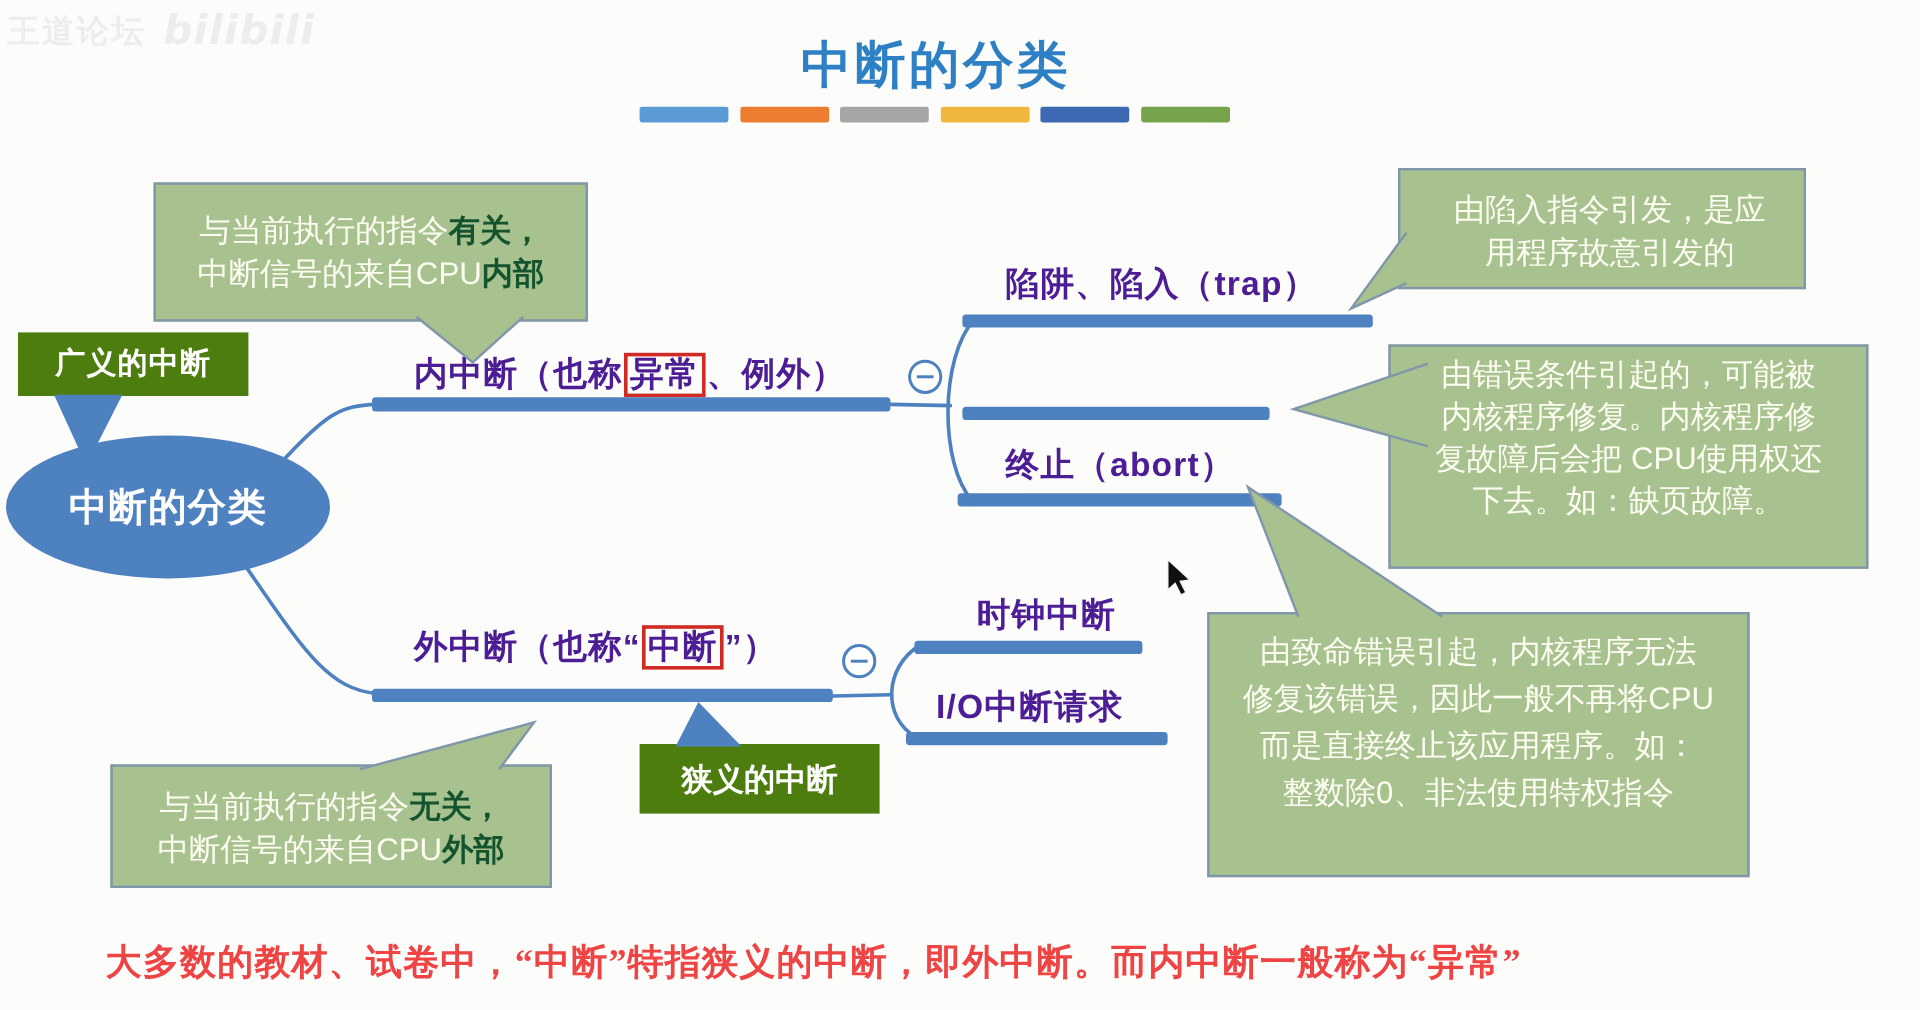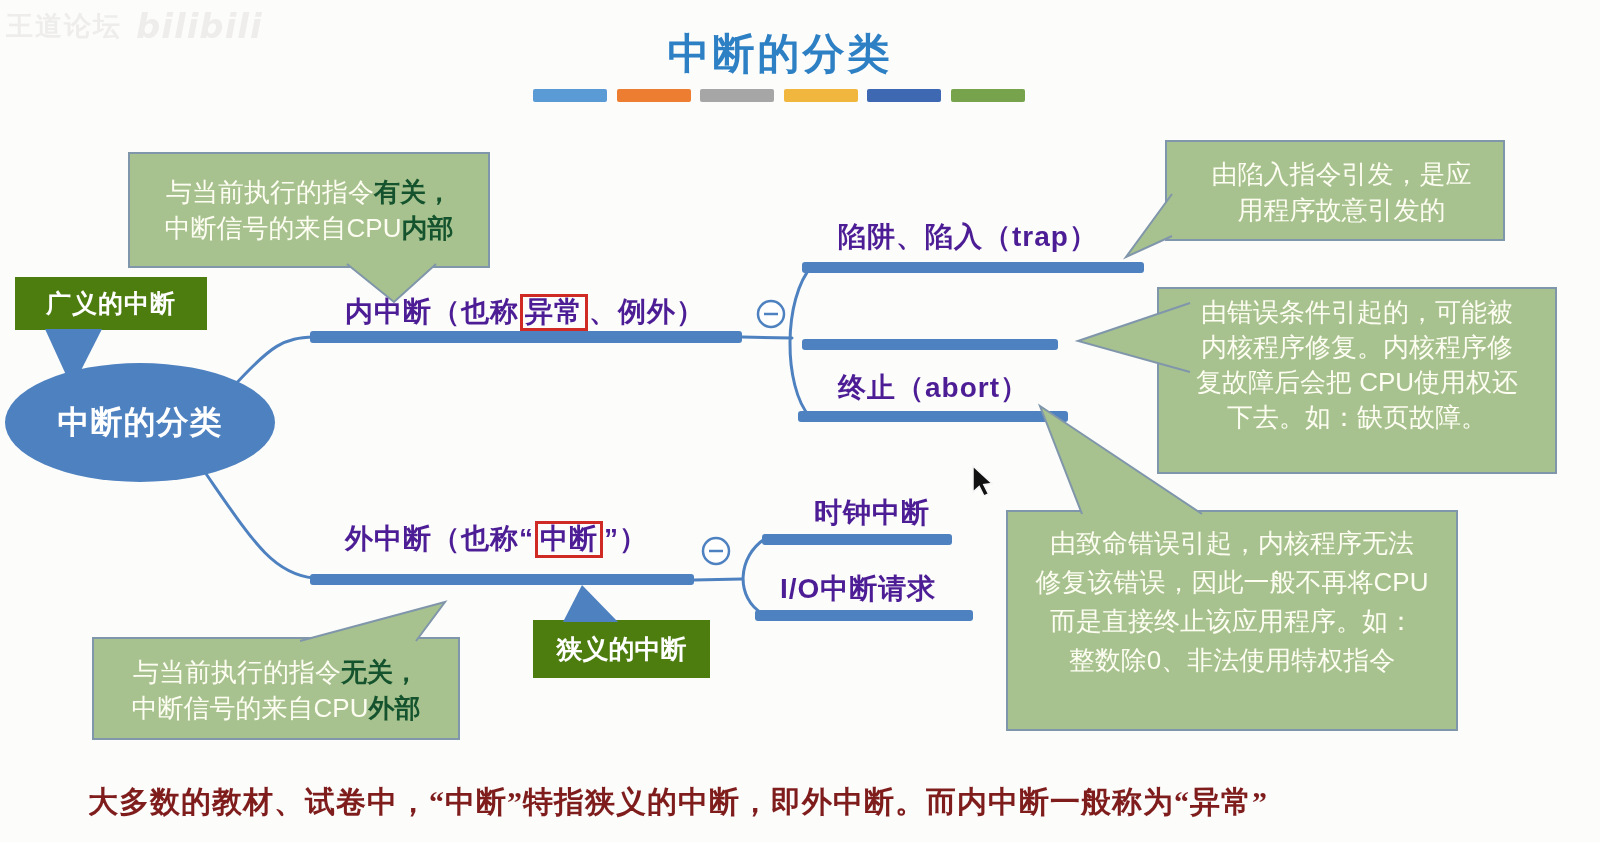--- a/index.html
+++ b/index.html
@@ -16,41 +16,41 @@
   
   .title{left:560px;top:26px;width:440px;text-align:center;font-family:"Liberation Serif","DejaVu Serif",serif;
          font-size:42px;font-weight:700;color:#2e80c4;letter-spacing:3px;}
   .bar{position:absolute;top:89px;height:13px;border-radius:2px;}
 
   
   .ellipse{left:5px;top:363px;width:270px;height:119px;background:#4e81bf;border-radius:50%;
            display:flex;align-items:center;justify-content:center;color:#fff;font-size:32px;font-weight:700;letter-spacing:1px;}
   .bcall{background:#4d7c0f;color:#fff;text-align:center;font-weight:600;}
   .bcall-root{left:15px;top:277px;width:192px;height:53px;font-size:25px;line-height:53px;letter-spacing:1px;}
-  .bcall-narrow{left:533px;top:620px;width:177px;height:58px;font-size:26px;line-height:58px;}
+  .bcall-narrow{left:533px;top:620px;width:200px;height:58px;font-size:26px;line-height:58px;}
 
   .map-label{font-size:28px;font-weight:600;color:#4c1d95;white-space:nowrap;letter-spacing:1px;}
   .rbox{display:inline-block;border:3px solid #cf2b24;padding:0 2px;margin:0 1px;line-height:1.1;}
   .uline{position:absolute;background:#4e81bf;border-radius:3px;}
 
   
   .gbox{background:#a7c28e;border:2px solid #8096ab;color:#fdfdf2;text-align:center;box-sizing:border-box;}
   .gbox .ln{font-size:26px;line-height:36px;white-space:nowrap;}
   .red{color:#14532d;font-weight:700;}
   .g1{left:128px;top:152px;width:362px;height:116px;padding-top:20px;}
   .g2{left:1165px;top:140px;width:340px;height:101px;padding-top:14px;padding-left:13px;}
   .g3{left:1157px;top:287px;width:400px;height:187px;padding-top:6px;}
   .g3 .ln{line-height:35px;}
   .g4{left:1006px;top:510px;width:452px;height:221px;padding-top:12px;}
   .g4 .ln{line-height:39px;}
   .g5{left:92px;top:637px;width:368px;height:103px;padding-top:15px;}
 
   
   .footer{left:88px;top:782px;font-family:"Liberation Serif","DejaVu Serif",serif;
-          font-size:30px;font-weight:600;color:#7f1d1d;letter-spacing:1px;white-space:nowrap;}
+          font-size:30px;font-weight:600;color:#ef4444;letter-spacing:1px;white-space:nowrap;}
 </style>
 </head>
 <body>
 
 <div class="canvas">
 
   <svg class="layer" width="1600" height="842">
     <g fill="none" stroke="#4e81bf" stroke-width="3" stroke-linecap="round">
       <path d="M 232 388 C 272 344, 284 338, 314 337"></path>
       <path d="M 202 468 C 252 540, 272 574, 314 578"></path>

